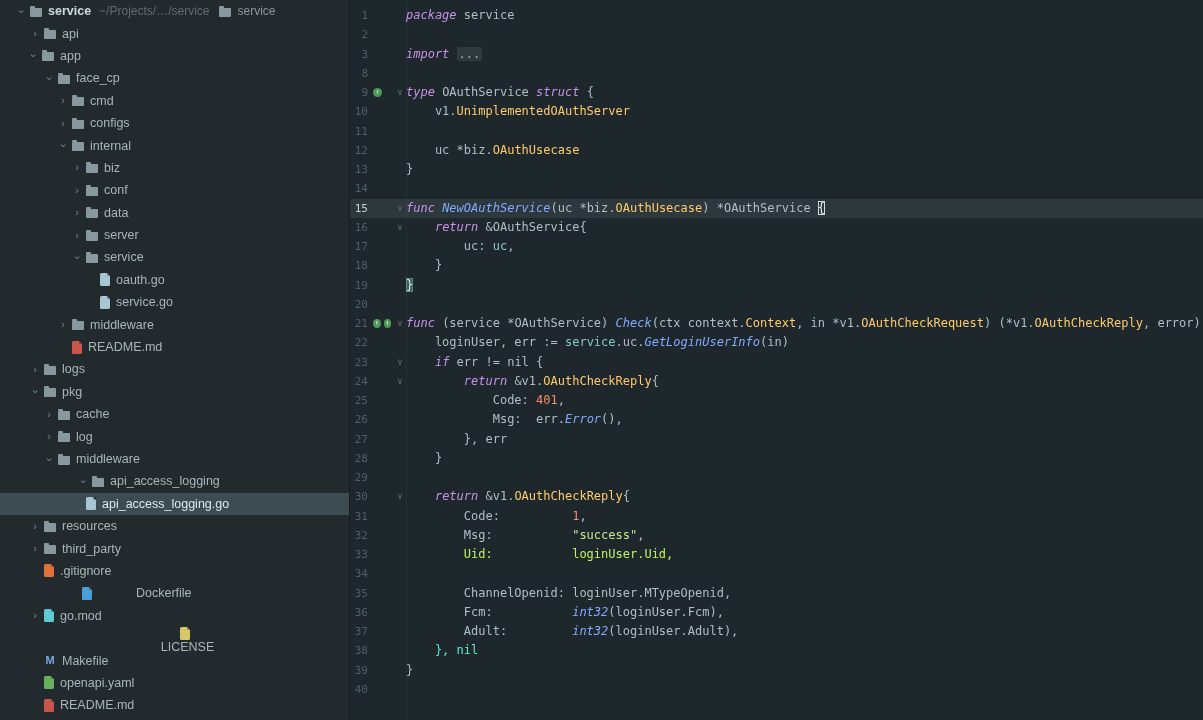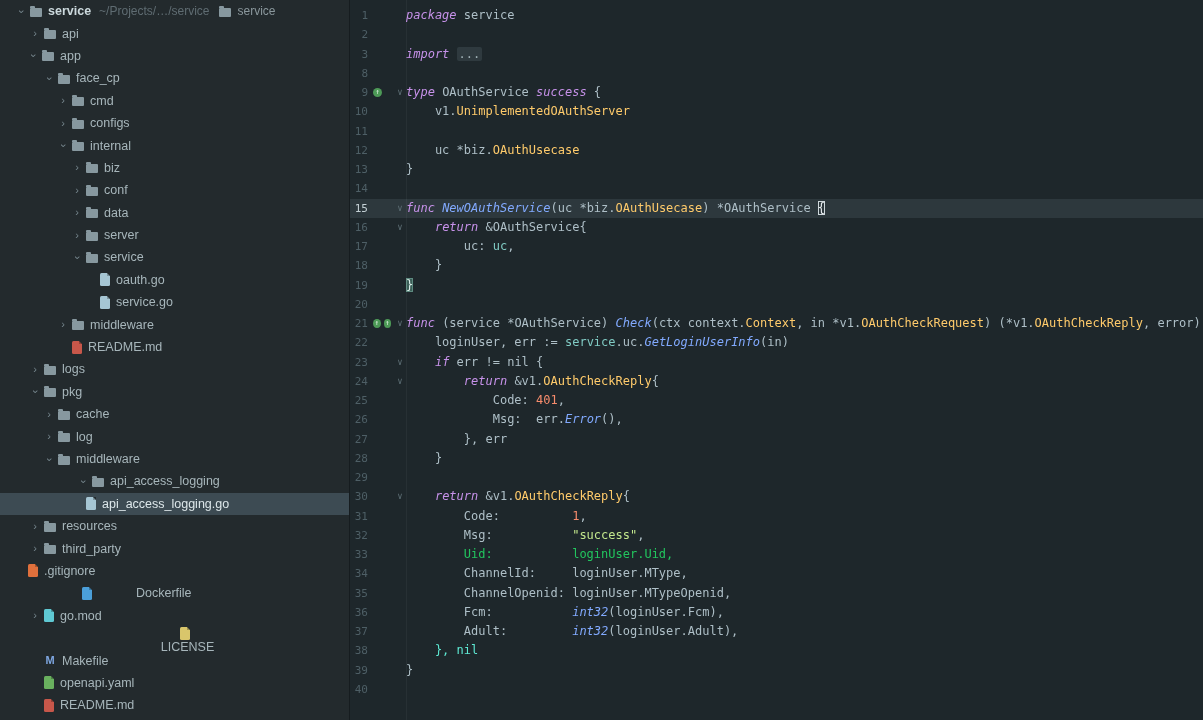--- a/index.html
+++ b/index.html
@@ -178,21 +178,21 @@
         <div class="tree-row" style="padding-left: 26px;">
           <span class="chev">›</span>
           <span class="ficon folder"></span>
           <span class="tlabel">resources</span>
         </div>
         <div class="tree-row" style="padding-left: 26px;">
           <span class="chev">›</span>
           <span class="ficon folder"></span>
           <span class="tlabel">third_party</span>
         </div>
-        <div class="tree-row" style="padding-left: 10px;">
+        <div class="tree-row" style="padding-left: 26px;">
           <span class="chev"></span>
           <span class="ficon file" style="background: rgb(224, 112, 60);"></span>
           <span class="tlabel">.gitignore</span>
         </div>
         <div class="tree-row" style="padding-left: 26px; gap: 38px;">
           <span class="chev"></span>
           <span class="ficon file" style="background: rgb(75, 159, 217);"></span>
           <span class="tlabel">Dockerfile</span>
         </div>
         <div class="tree-row" style="padding-left: 26px;">
@@ -248,21 +248,21 @@
           <span class="gis"></span>
           <span class="fm"></span>
           <span class="code"></span>
         </div>
         <div class="eline">
           <span class="ln">9</span>
           <span class="gis">
             <span class="gicon">↑</span>
           </span>
           <span class="fm">∨</span>
-          <span class="code"><span class="tok tok-k" style="color: rgb(199, 146, 234);">type</span><span class="tok tok-d" style="color: rgb(174, 191, 199);"> OAuthService </span><span class="tok tok-k" style="color: rgb(199, 146, 234);">success</span><span class="tok tok-d" style="color: rgb(174, 191, 199);"> {</span></span>
+          <span class="code"><span class="tok tok-k" style="color: rgb(199, 146, 234);">type</span><span class="tok tok-d" style="color: rgb(174, 191, 199);"> OAuthService </span><span class="tok tok-k" style="color: rgb(199, 146, 234);">struct</span><span class="tok tok-d" style="color: rgb(174, 191, 199);"> {</span></span>
         </div>
         <div class="eline">
           <span class="ln">10</span>
           <span class="gis"></span>
           <span class="fm"></span>
           <span class="code"><span class="tok tok-d" style="color: rgb(174, 191, 199);">    v1.</span><span class="tok tok-t" style="color: rgb(255, 203, 107);">UnimplementedOAuthServer</span></span>
         </div>
         <div class="eline">
           <span class="ln">11</span>
           <span class="gis"></span>
@@ -395,27 +395,26 @@
         <div class="eline">
           <span class="ln">32</span>
           <span class="gis"></span>
           <span class="fm"></span>
           <span class="code"><span class="tok tok-d" style="color: rgb(174, 191, 199);">        Msg:           </span><span class="tok tok-s" style="color: rgb(195, 232, 141);">"success"</span><span class="tok tok-d" style="color: rgb(174, 191, 199);">,</span></span>
         </div>
         <div class="eline">
           <span class="ln">33</span>
           <span class="gis"></span>
           <span class="fm"></span>
-          <span class="code"><span class="tok tok-d" style="color: #22c55e;">        Uid:           loginUser.Uid,</span></span>
+          <span class="code"><span class="tok tok-d" style="color: #bef264;">        Uid:           loginUser.Uid,</span></span>
         </div>
         <div class="eline">
           <span class="ln">34</span>
           <span class="gis"></span>
           <span class="fm"></span>
-          <span class="code"><span class="tok tok-d" style="color: rgb(174, 191, 199);">        ChannelId:     loginUser.MType,</span></span>
         </div>
         <div class="eline">
           <span class="ln">35</span>
           <span class="gis"></span>
           <span class="fm"></span>
           <span class="code"><span class="tok tok-d" style="color: rgb(174, 191, 199);">        ChannelOpenid: loginUser.MTypeOpenid,</span></span>
         </div>
         <div class="eline">
           <span class="ln">36</span>
           <span class="gis"></span>

